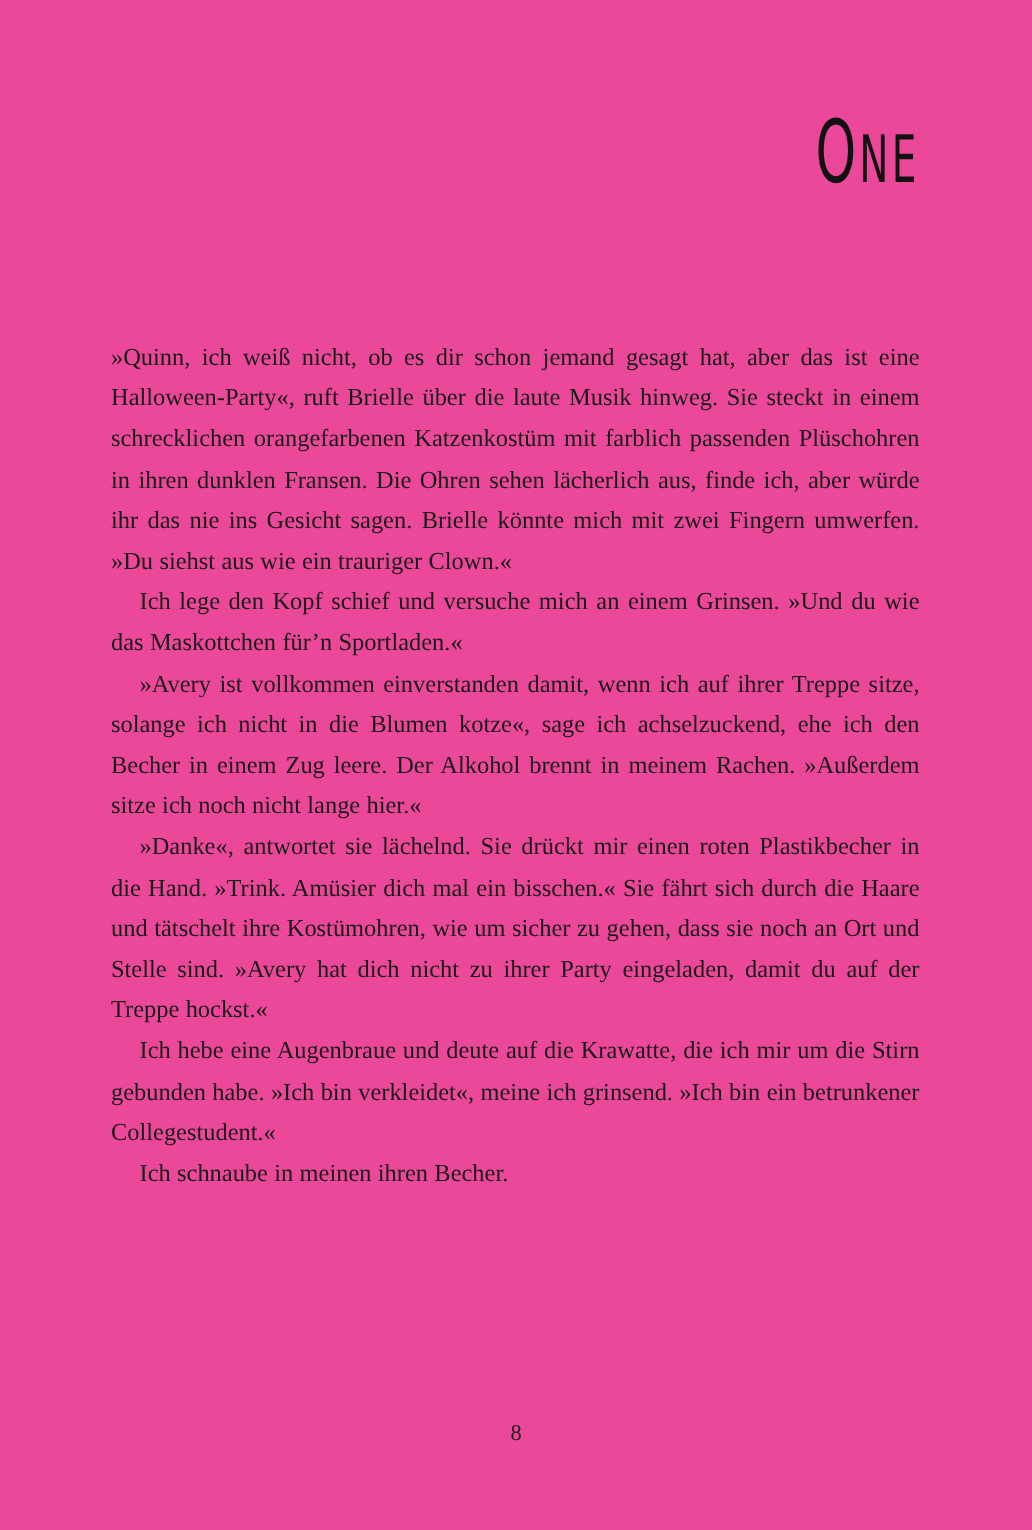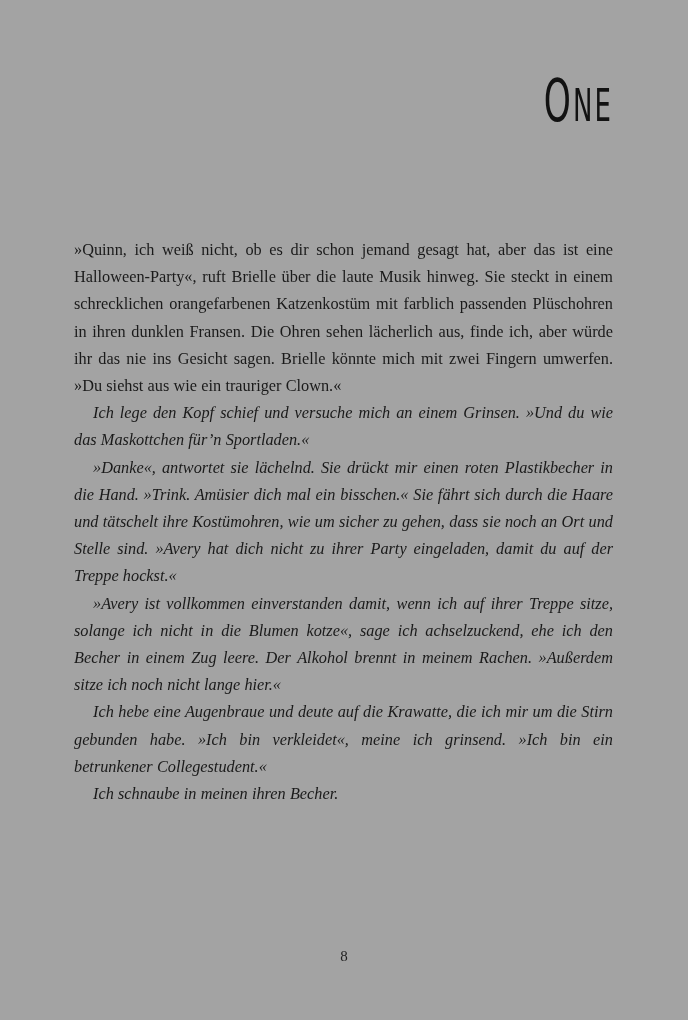--- a/index.html
+++ b/index.html
@@ -5,21 +5,21 @@
   html, body {
     margin: 0;
     padding: 0;
     background: #ffffff;
   }
 
   .page {
     position: relative;
     width: 688px;
     height: 1020px;
-    background: #a3a3a3;
+    background: #ec4899;
     overflow: hidden;
     font-family: "Liberation Serif", "DejaVu Serif", serif;
     color: #1a1a1a;
     -webkit-font-smoothing: antialiased;
   }
 
   
   .chapter-heading {
     position: absolute;
     left: 74px;
@@ -49,38 +49,37 @@
 
   .chapter-heading .ch-rest {
     font-size: 0.755em;
     line-height: 1;
   }
 
   
   .text-column {
     position: absolute;
     left: 74px;
-    top: 236px;
+    top: 224px;
     width: 539px;
   }
 
   .para {
     margin: 0;
     text-align: justify;
     text-justify: inter-word;
     font-size: 16.3px;
     line-height: 27.2px;
     hyphens: none;
     -webkit-hyphens: none;
     word-spacing: 0.01em;
   }
 
   .para.indent {
     text-indent: 19px;
-    font-style: italic;
   }
 
   
   .folio {
     position: absolute;
     left: 0;
     right: 0;
     top: 946px;
     text-align: center;
     font-size: 15px;
@@ -93,21 +92,21 @@
 
 <div class="page">
 
   <div class="chapter-heading">
     <span class="ch-word"><span class="ch-initial">O</span><span class="ch-rest">NE</span></span>
   </div>
 
   <div class="text-column">
     <p class="para">»Quinn, ich weiß nicht, ob es dir schon jemand gesagt hat, aber das ist eine Halloween-Party«, ruft Brielle über die laute Musik hinweg. Sie steckt in einem schrecklichen orangefarbenen Katzenkostüm mit farblich passenden Plüschohren in ihren dunklen Fransen. Die Ohren sehen lächerlich aus, finde ich, aber würde ihr das nie ins Gesicht sagen. Brielle könnte mich mit zwei Fingern umwerfen. »Du siehst aus wie ein trauriger Clown.«</p>
     <p class="para indent">Ich lege den Kopf schief und versuche mich an einem Grinsen. »Und du wie das Maskottchen für’n Sportladen.«</p>
+    <p class="para indent">»Avery ist vollkommen einverstanden damit, wenn ich auf ihrer Treppe sitze, solange ich nicht in die Blumen kotze«, sage ich achselzuckend, ehe ich den Becher in einem Zug leere. Der Alkohol brennt in meinem Rachen. »Außerdem sitze ich noch nicht lange hier.«</p>
     <p class="para indent">»Danke«, antwortet sie lächelnd. Sie drückt mir einen roten Plastikbecher in die Hand. »Trink. Amüsier dich mal ein bisschen.« Sie fährt sich durch die Haare und tätschelt ihre Kostümohren, wie um sicher zu gehen, dass sie noch an Ort und Stelle sind. »Avery hat dich nicht zu ihrer Party eingeladen, damit du auf der Treppe hockst.«</p>
-    <p class="para indent">»Avery ist vollkommen einverstanden damit, wenn ich auf ihrer Treppe sitze, solange ich nicht in die Blumen kotze«, sage ich achselzuckend, ehe ich den Becher in einem Zug leere. Der Alkohol brennt in meinem Rachen. »Außerdem sitze ich noch nicht lange hier.«</p>
     <p class="para indent">Ich hebe eine Augenbraue und deute auf die Krawatte, die ich mir um die Stirn gebunden habe. »Ich bin verkleidet«, meine ich grinsend. »Ich bin ein betrunkener Collegestudent.«</p>
     <p class="para indent">Ich schnaube in meinen ihren Becher.</p>
   </div>
 
   <div class="folio">8</div>
 
 </div>
 
 </body></html>

